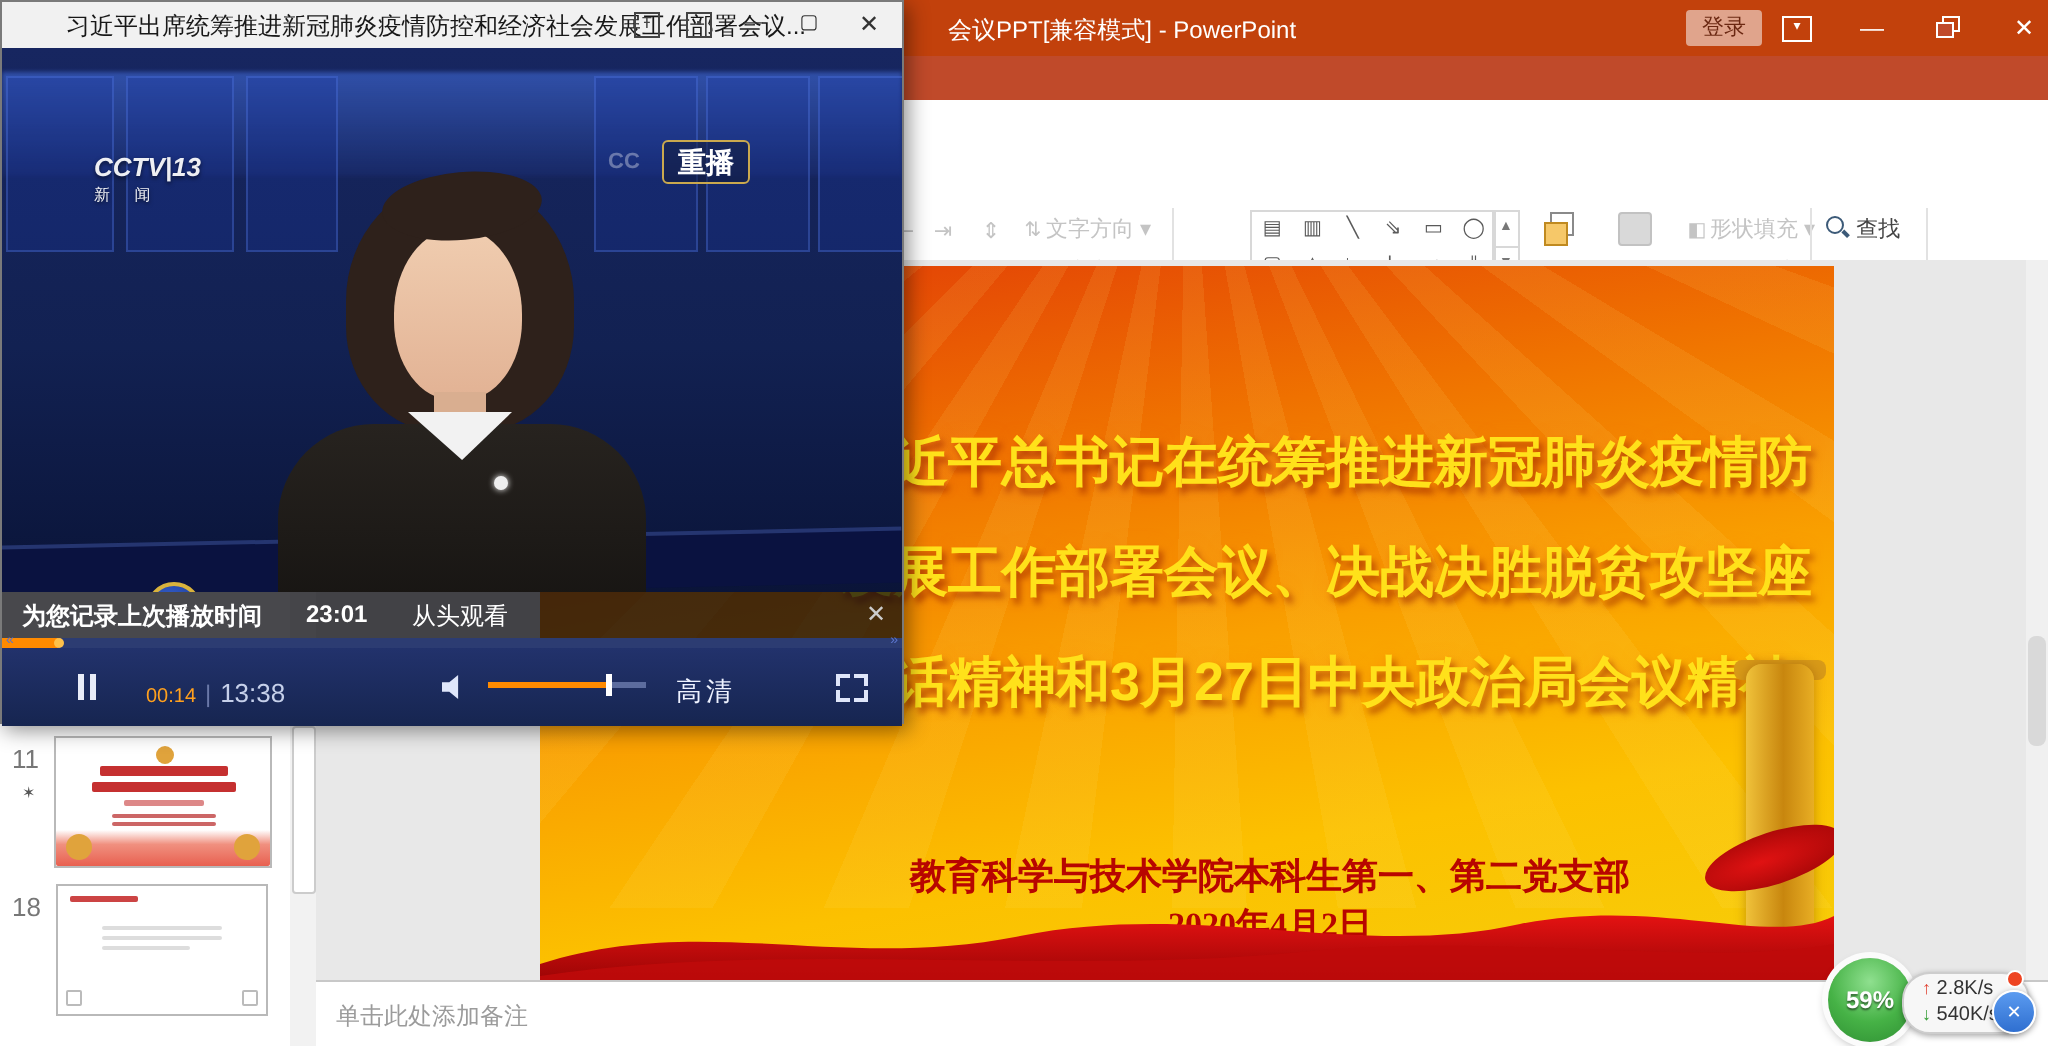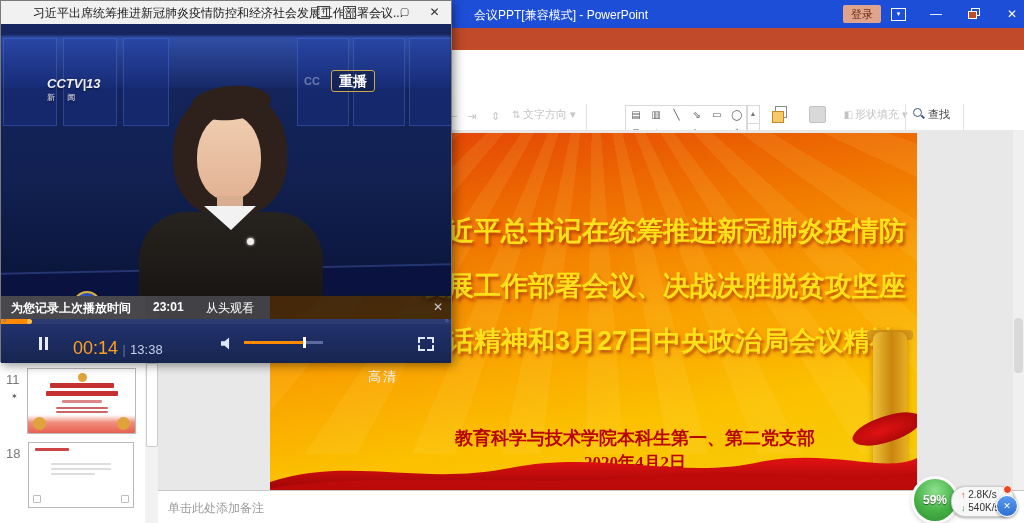--- a/index.html
+++ b/index.html
@@ -1,20 +1,20 @@
 <!DOCTYPE html>
 <html><head>
 <meta charset="utf-8">
 <style>
   html,body{margin:0;padding:0;background:#555;}
   #stage{position:relative;width:1024px;height:523px;overflow:hidden;
     font-family:"Liberation Sans","DejaVu Sans",sans-serif;background:#e8e8e8;}
   .ab{position:absolute;}
   
-  .ppt-titlebar{left:0;top:0;width:1024px;height:28px;background:#1d4ed8;text-decoration:underline;}
+  .ppt-titlebar{left:0;top:0;width:1024px;height:28px;background:#c2410c;text-decoration:underline;}
   .ppt-title{left:474px;top:7px;color:#fff;font-size:12px;white-space:nowrap;}
   .login-btn{left:843px;top:5px;width:38px;height:18px;background:#e0a48c;color:#6b2812;
     font-size:11px;text-align:center;line-height:18px;border-radius:2px;}
   .winbtn{color:#fff;font-size:12px;line-height:18px;text-align:center;width:20px;height:18px;top:5px;}
   .ribbonopt{left:891px;top:8px;width:13px;height:11px;border:1px solid #fff;color:#fff;
     font-size:7px;text-align:center;line-height:10px;}
   .restore-ico{left:970px;top:8px;width:12px;height:11px;}
   .restore-ico span{position:absolute;border:1px solid #fff;width:7px;height:6px;}
   .restore-ico .r1{right:0;top:0;}
   .restore-ico .r2{left:0;bottom:0;background:#c04a2a;}
@@ -108,29 +108,29 @@
   .xwlb{left:72px;top:267px;width:70px;height:28px;}
   .xwlb .globe{position:absolute;left:0;top:0;width:24px;height:24px;border-radius:50%;
     background:radial-gradient(circle at 40% 40%,#3a66d8,#16348c);border:2px solid #d9b23c;}
   .voverlay{left:0;top:295px;width:100%;height:23px;background:rgba(8,8,14,.74);color:#fff;font-size:12px;}
   .vprog{left:0;top:318px;width:100%;height:5px;background:#2c3c72;}
   .vprog .fill{position:absolute;left:0;top:0;width:28px;height:5px;background:#ff8a00;}
   .vprog .knob{position:absolute;left:26px;top:0px;width:5px;height:5px;background:#ffc14a;border-radius:50%;}
   .vprog .pjump{position:absolute;top:-2px;font-size:7px;color:#5a74cc;}
   .vctrl{left:0;top:323px;width:100%;height:39px;background:linear-gradient(180deg,#22326c,#162550);}
   .pausebar{position:absolute;top:13px;width:3px;height:13px;background:#e8ecf8;}
-  .t-cur{color:#ffa01e;font-size:18px;}
+  .t-cur{color:#ffa01e;font-size:10px;}
   .t-sep{color:#6a78a8;font-size:12px;}
   .t-dur{color:#c6d0ea;font-size:13px;}
   .speaker{left:220px;top:13px;width:13px;height:13px;background:#dfe6fa;
     clip-path:polygon(0 32%,28% 32%,62% 4%,62% 96%,28% 68%,0 68%);}
   .vol-track{left:243px;top:17px;width:79px;height:3px;background:#5c6c9e;}
   .vol-fill{position:absolute;left:0;top:0;width:60px;height:3px;background:#ff8a00;}
   .vol-knob{position:absolute;left:59px;top:-4px;width:3px;height:11px;background:#fff;}
-  .hd{left:367px;top:13px;color:#eef2ff;font-size:13px;letter-spacing:2px;margin-top:31px;}
+  .hd{left:337px;top:13px;color:#eef2ff;font-size:13px;letter-spacing:2px;}
   .fsico{left:417px;top:13px;width:16px;height:14px;}
   .fsico i{position:absolute;width:5px;height:4px;border:0 solid #dfe6fa;}
   .fsico .tl{left:0;top:0;border-left-width:2px;border-top-width:2px;}
   .fsico .tr{right:0;top:0;border-right-width:2px;border-top-width:2px;}
   .fsico .bl{left:0;bottom:0;border-left-width:2px;border-bottom-width:2px;}
   .fsico .br{right:0;bottom:0;border-right-width:2px;border-bottom-width:2px;}
   
   .ball{left:914px;top:479px;width:42px;height:42px;border-radius:50%;
     background:radial-gradient(circle at 50% 28%,#8fe08f,#46b246 55%,#2f8f33);
     box-shadow:0 0 0 3px #fbfbfb,0 2px 6px rgba(0,0,0,.45);

